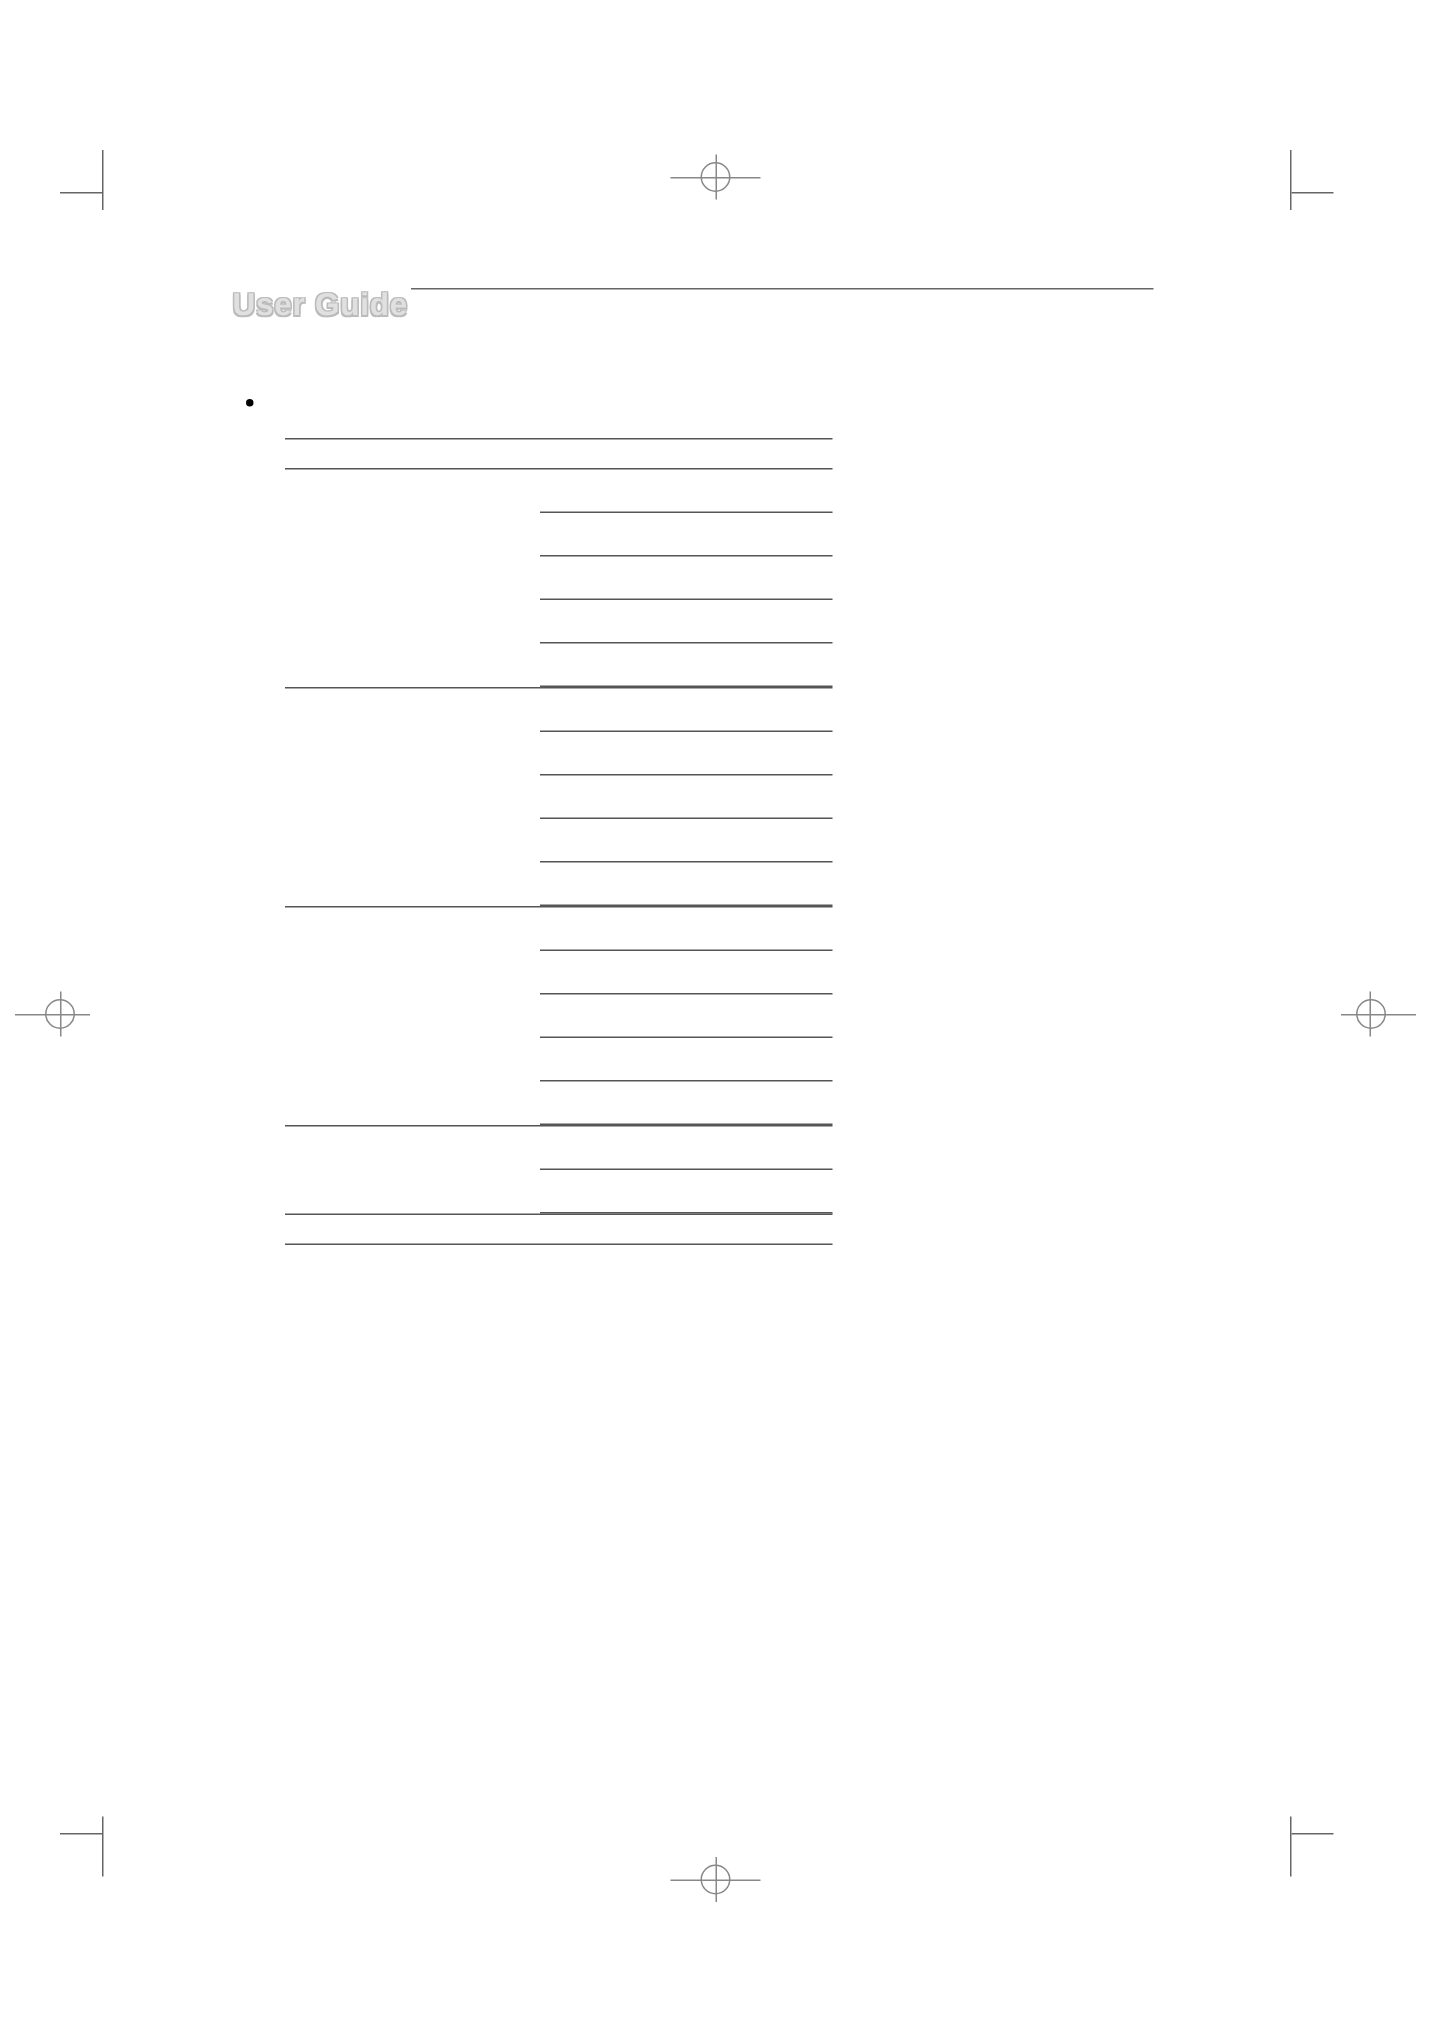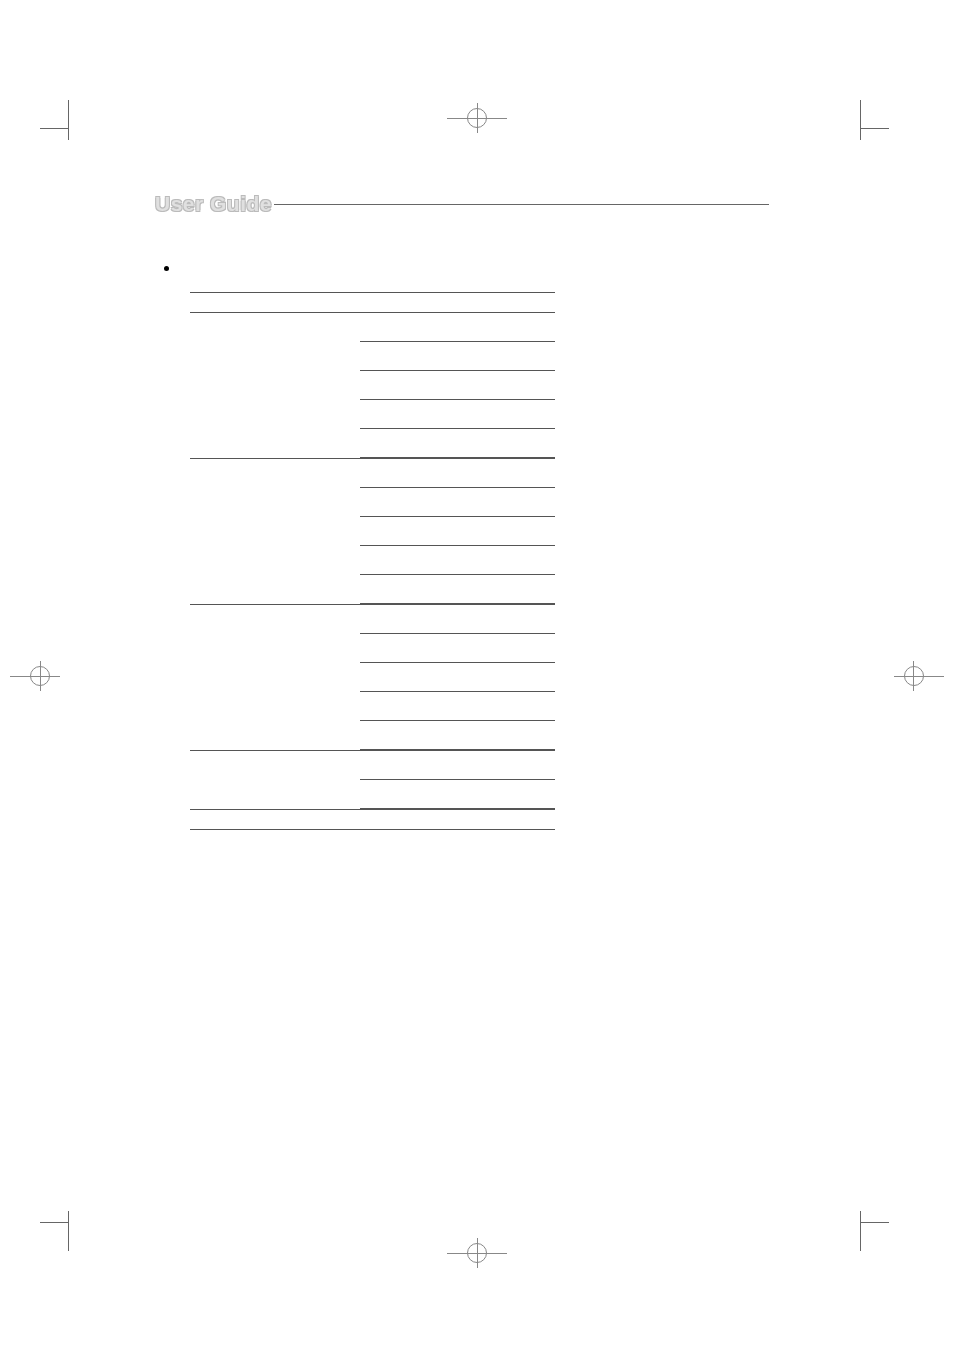--- a/index.html
+++ b/index.html
@@ -176,21 +176,21 @@
     .crop-br .h { bottom: 28px; right: 0; }
     .crop-br .v { bottom: 0; right: 28px; }
     
     
     .header {
       position: absolute;
       top: 192px;
       left: 155px;
       right: 185px;
       display: flex;
-      align-items: center;
+      align-items: flex-start;
       gap: 2px;
     }
     .header-title {
       font-family: 'Arial Rounded MT Bold', Arial, sans-serif;
       font-size: 21px;
       font-weight: bold;
       color: #e0e0e0;
       text-shadow: 
         -1px -1px 0 #bbb,
         1px -1px 0 #bbb,

